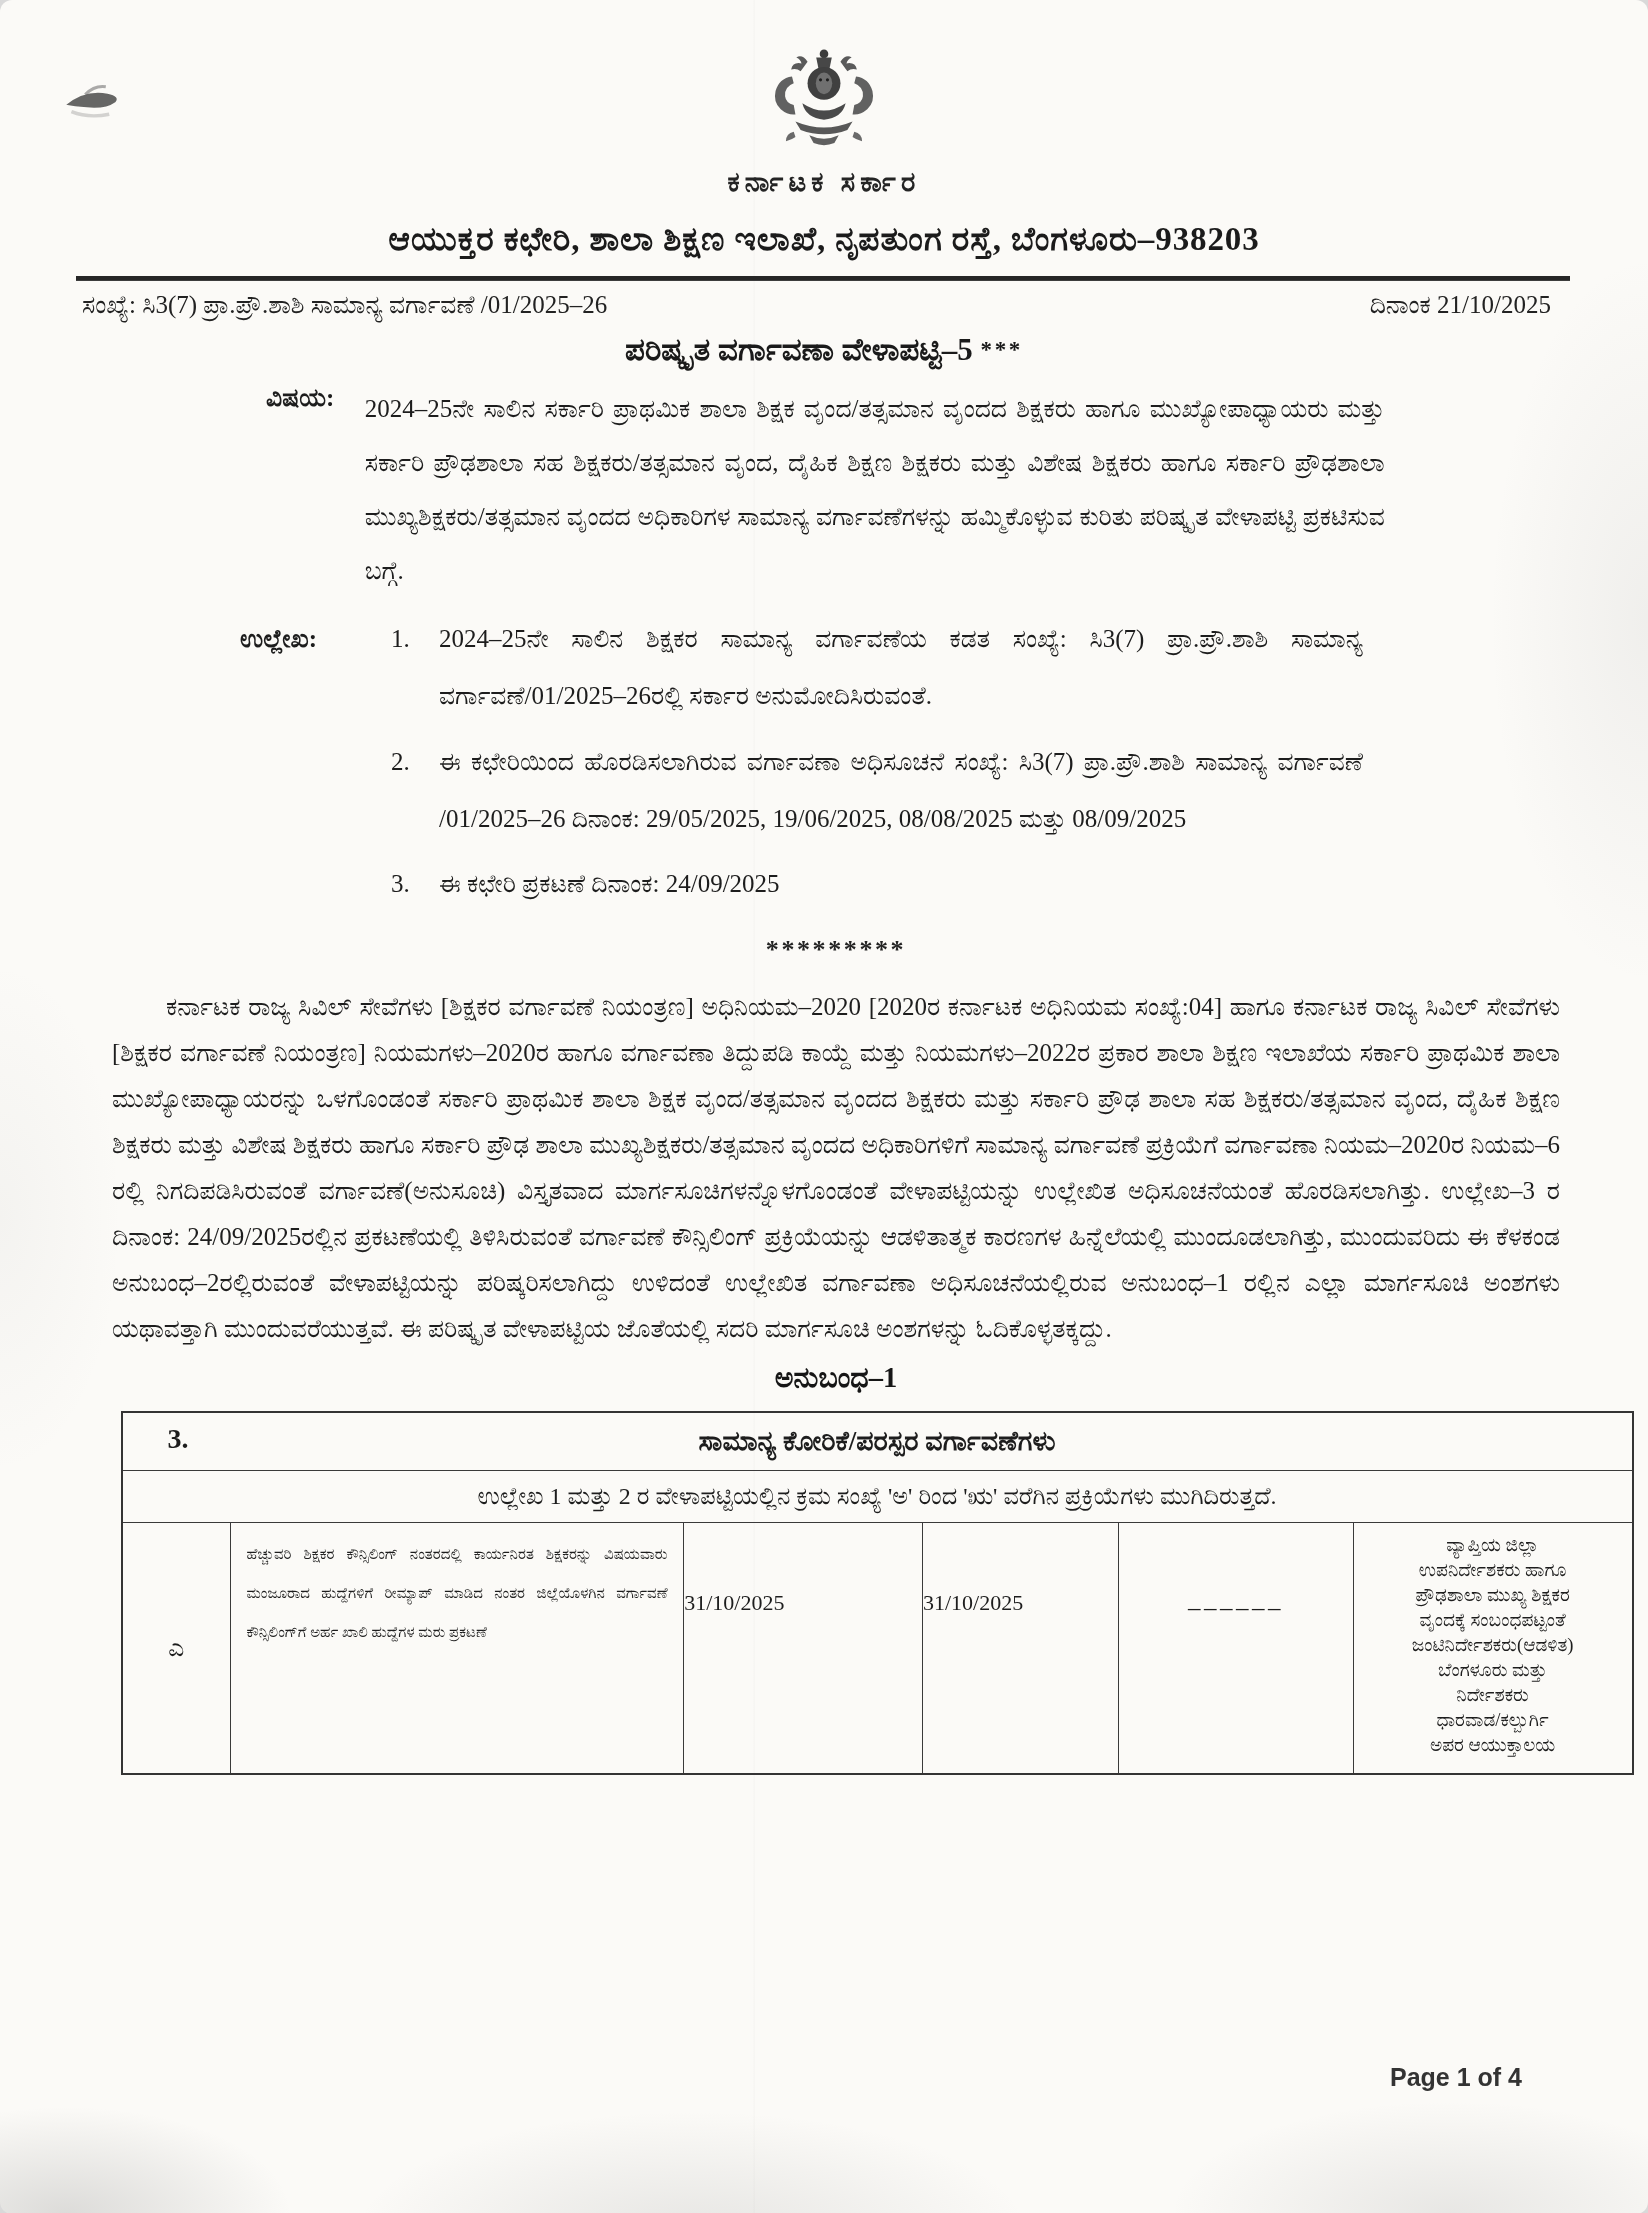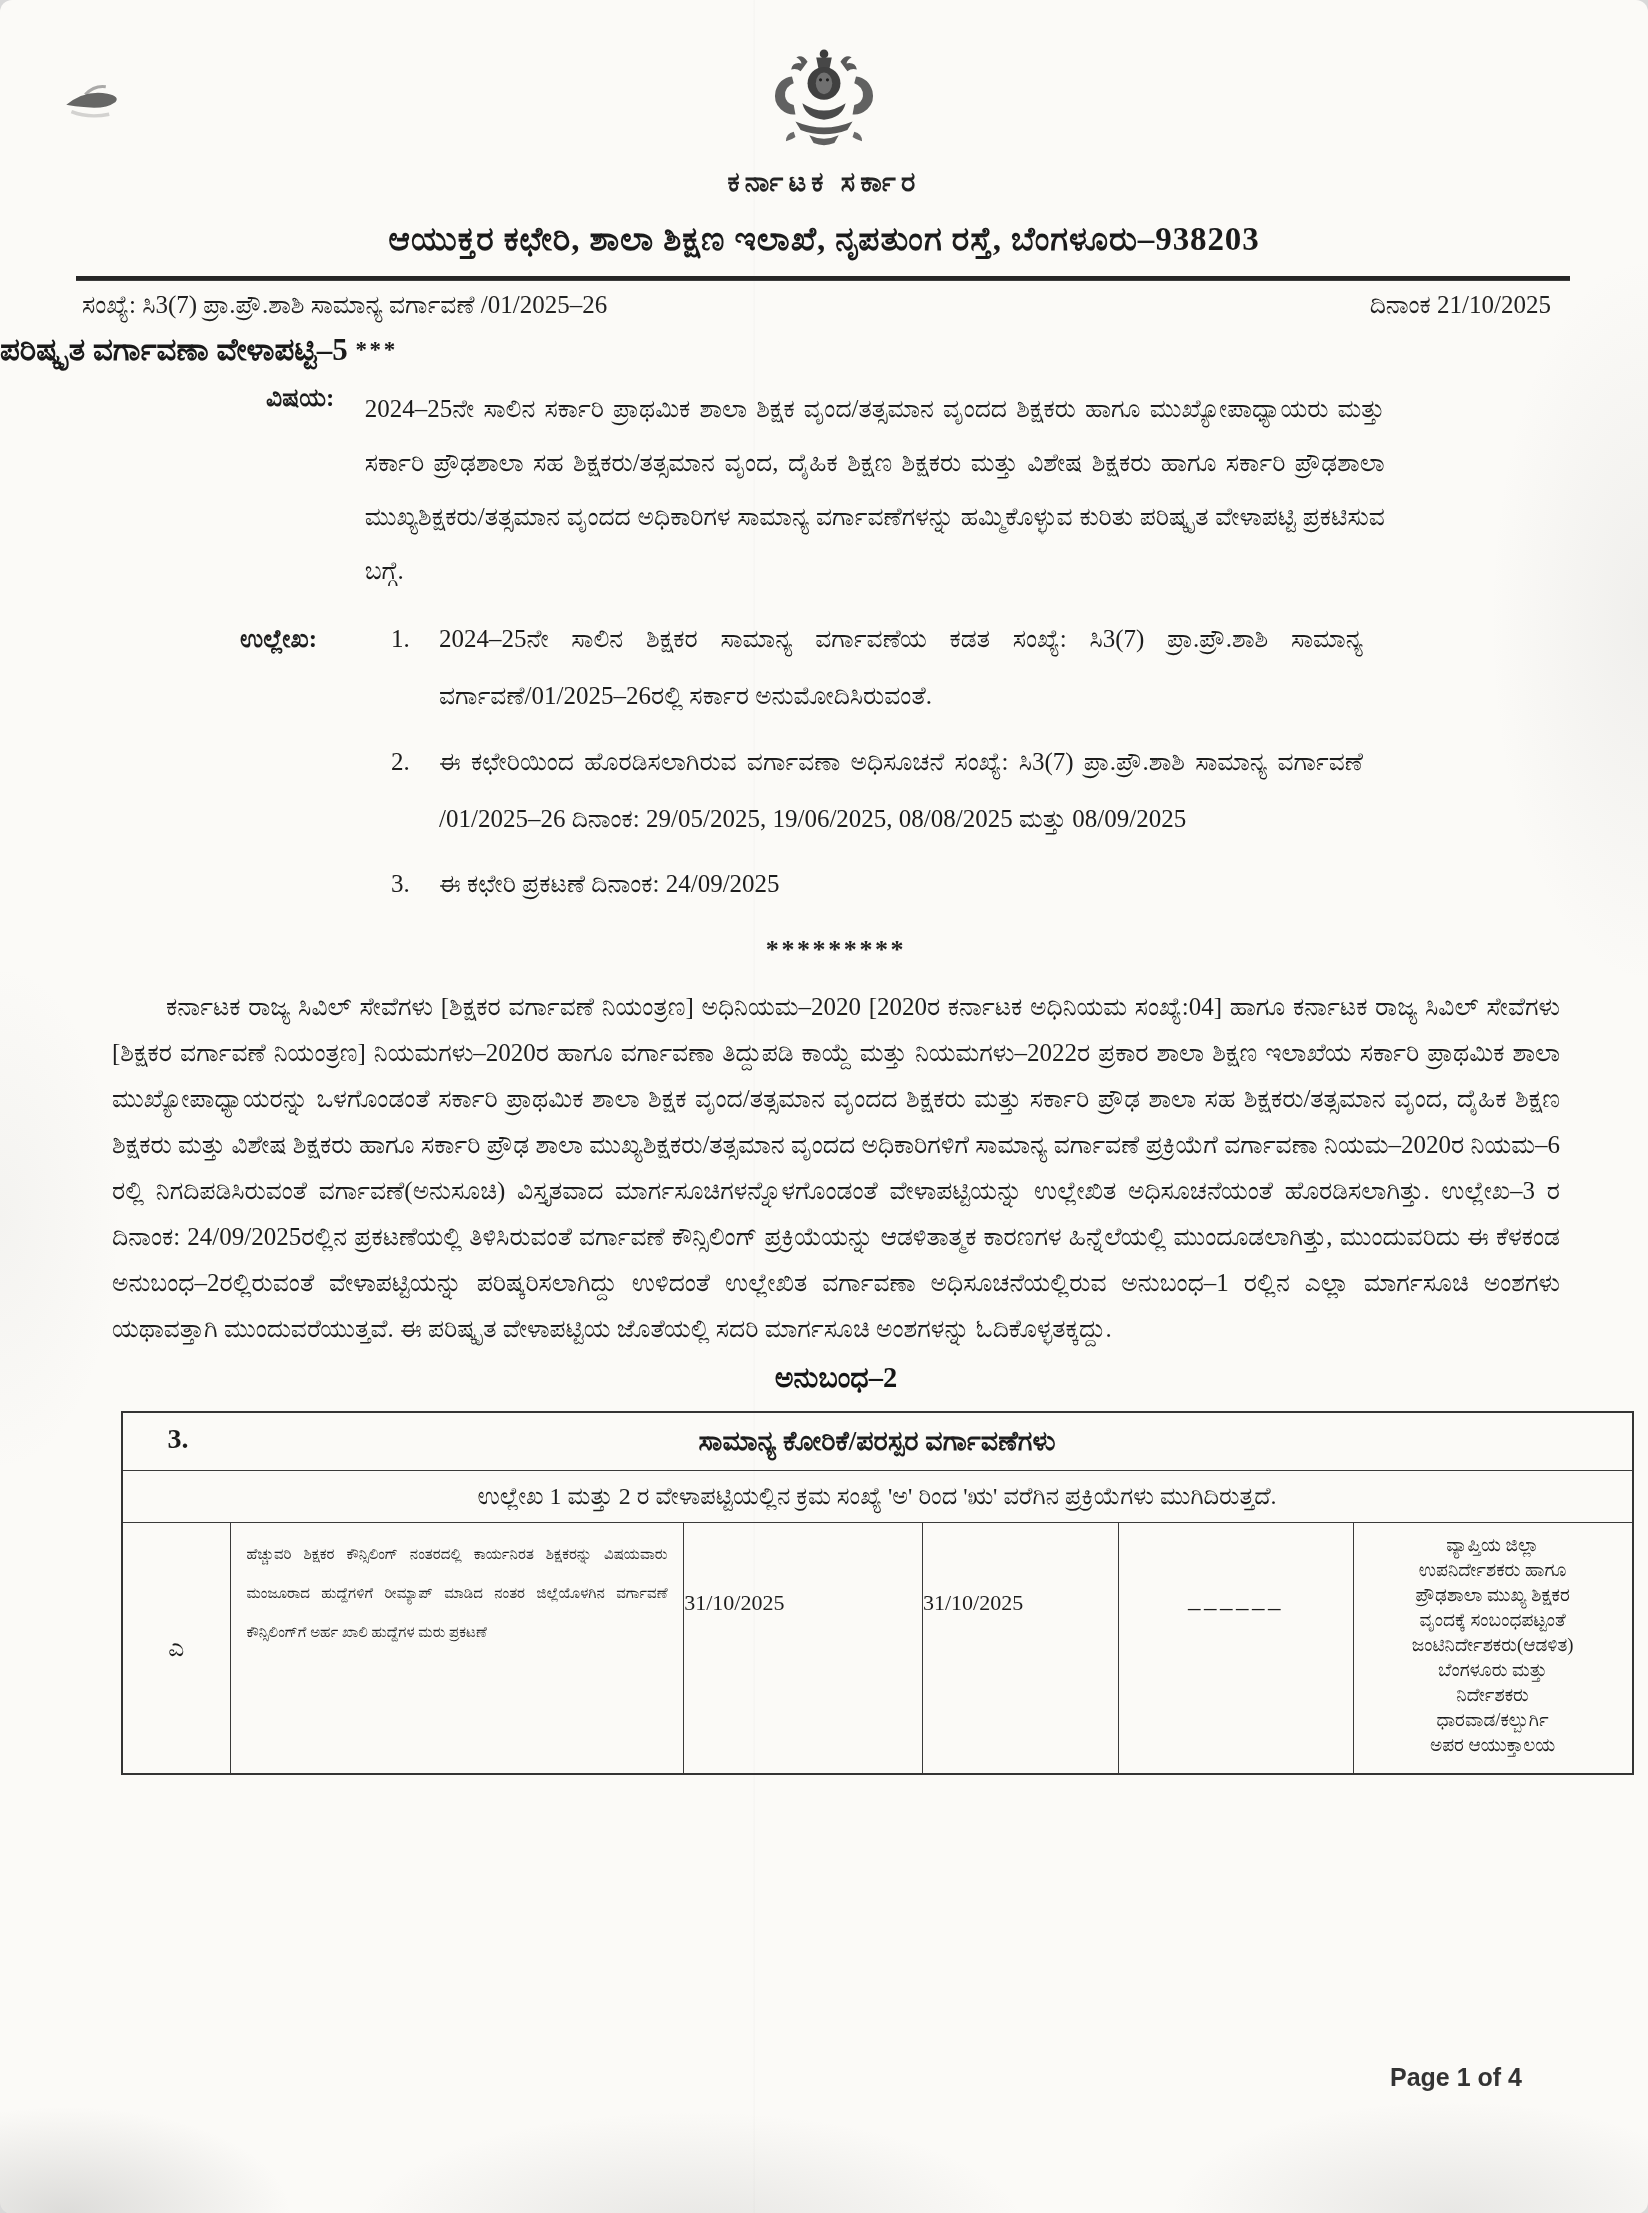--- a/index.html
+++ b/index.html
@@ -21,21 +21,21 @@
       #fbfaf7;
     border-radius: 12px;
   }
   
   .emblem-wrap { text-align:center; padding-top:47px; }
   .gov-title { text-align:center; font-weight:bold; font-size:27px; letter-spacing:5.2px; margin-top:7px; color:#242424; }
   .office-line { text-align:center; font-weight:bold; font-size:33px; letter-spacing:0.9px; margin-top:22.5px; color:#1b1b1b; }
   .rule-wrap { padding:0 78px 0 76px; margin-top:17.3px; }
   .rule { height:3.5px; border-top:4.3px solid #262626; border-bottom:1.7px solid #3d3d3d; }
   .refline { display:flex; justify-content:space-between; align-items:baseline; padding:10.4px 97px 0 82px; font-size:25px; color:#222; }
-  .doc-title { font-weight:bold; font-size:31px; margin-top:12px; color:#1a1a1a; }
+  .doc-title { text-align:center; font-weight:bold; font-size:31px; margin-top:12px; color:#1a1a1a; }
   .doc-title .stars { font-size:23px; vertical-align:3.5px; letter-spacing:2.6px; font-weight:bold; }
   
   .main { padding:0 88px 0 112px; }
   .subject-row { display:flex; margin-top:14px; }
   .subject-label { margin-left:154px; width:97px; flex:none; font-weight:bold; font-size:25px; padding-top:1.7px; }
   .subject-text { width:1020px; flex:none; margin-left:1.7px; font-size:25px; line-height:54px; text-align:justify; }
   .refs { margin-left:128px; margin-right:197px; margin-top:12px; }
   .ref-row { display:grid; grid-template-columns:151px 48px 1fr; font-size:25px; line-height:57px; margin-top:8.6px; }
   .ref-row .ref-label { font-weight:bold; }
   .ref-row .ref-text { text-align:justify; }
@@ -133,21 +133,21 @@
         <span></span>
         <span class="ref-num">3.</span>
         <span class="ref-text">ಈ ಕಛೇರಿ ಪ್ರಕಟಣೆ ದಿನಾಂಕ: 24/09/2025</span>
       </div>
     </div>
 
     <div class="separator">*********</div>
 
     <div class="body-par">ಕರ್ನಾಟಕ ರಾಜ್ಯ ಸಿವಿಲ್ ಸೇವೆಗಳು [ಶಿಕ್ಷಕರ ವರ್ಗಾವಣೆ ನಿಯಂತ್ರಣ] ಅಧಿನಿಯಮ–2020 [2020ರ ಕರ್ನಾಟಕ ಅಧಿನಿಯಮ ಸಂಖ್ಯೆ:04] ಹಾಗೂ ಕರ್ನಾಟಕ ರಾಜ್ಯ ಸಿವಿಲ್ ಸೇವೆಗಳು [ಶಿಕ್ಷಕರ ವರ್ಗಾವಣೆ ನಿಯಂತ್ರಣ] ನಿಯಮಗಳು–2020ರ ಹಾಗೂ ವರ್ಗಾವಣಾ ತಿದ್ದುಪಡಿ ಕಾಯ್ದೆ ಮತ್ತು ನಿಯಮಗಳು–2022ರ ಪ್ರಕಾರ ಶಾಲಾ ಶಿಕ್ಷಣ ಇಲಾಖೆಯ ಸರ್ಕಾರಿ ಪ್ರಾಥಮಿಕ ಶಾಲಾ ಮುಖ್ಯೋಪಾಧ್ಯಾಯರನ್ನು ಒಳಗೊಂಡಂತೆ ಸರ್ಕಾರಿ ಪ್ರಾಥಮಿಕ ಶಾಲಾ ಶಿಕ್ಷಕ ವೃಂದ/ತತ್ಸಮಾನ ವೃಂದದ ಶಿಕ್ಷಕರು ಮತ್ತು ಸರ್ಕಾರಿ ಪ್ರೌಢ ಶಾಲಾ ಸಹ ಶಿಕ್ಷಕರು/ತತ್ಸಮಾನ ವೃಂದ, ದೈಹಿಕ ಶಿಕ್ಷಣ ಶಿಕ್ಷಕರು ಮತ್ತು ವಿಶೇಷ ಶಿಕ್ಷಕರು ಹಾಗೂ ಸರ್ಕಾರಿ ಪ್ರೌಢ ಶಾಲಾ ಮುಖ್ಯಶಿಕ್ಷಕರು/ತತ್ಸಮಾನ ವೃಂದದ ಅಧಿಕಾರಿಗಳಿಗೆ ಸಾಮಾನ್ಯ ವರ್ಗಾವಣೆ ಪ್ರಕ್ರಿಯೆಗೆ ವರ್ಗಾವಣಾ ನಿಯಮ–2020ರ ನಿಯಮ–6 ರಲ್ಲಿ ನಿಗದಿಪಡಿಸಿರುವಂತೆ ವರ್ಗಾವಣೆ(ಅನುಸೂಚಿ) ವಿಸ್ತೃತವಾದ ಮಾರ್ಗಸೂಚಿಗಳನ್ನೊಳಗೊಂಡಂತೆ ವೇಳಾಪಟ್ಟಿಯನ್ನು ಉಲ್ಲೇಖಿತ ಅಧಿಸೂಚನೆಯಂತೆ ಹೊರಡಿಸಲಾಗಿತ್ತು. ಉಲ್ಲೇಖ–3 ರ ದಿನಾಂಕ: 24/09/2025ರಲ್ಲಿನ ಪ್ರಕಟಣೆಯಲ್ಲಿ ತಿಳಿಸಿರುವಂತೆ ವರ್ಗಾವಣೆ ಕೌನ್ಸಿಲಿಂಗ್ ಪ್ರಕ್ರಿಯೆಯನ್ನು ಆಡಳಿತಾತ್ಮಕ ಕಾರಣಗಳ ಹಿನ್ನೆಲೆಯಲ್ಲಿ ಮುಂದೂಡಲಾಗಿತ್ತು, ಮುಂದುವರಿದು ಈ ಕೆಳಕಂಡ ಅನುಬಂಧ–2ರಲ್ಲಿರುವಂತೆ ವೇಳಾಪಟ್ಟಿಯನ್ನು ಪರಿಷ್ಕರಿಸಲಾಗಿದ್ದು ಉಳಿದಂತೆ ಉಲ್ಲೇಖಿತ ವರ್ಗಾವಣಾ ಅಧಿಸೂಚನೆಯಲ್ಲಿರುವ ಅನುಬಂಧ–1 ರಲ್ಲಿನ ಎಲ್ಲಾ ಮಾರ್ಗಸೂಚಿ ಅಂಶಗಳು ಯಥಾವತ್ತಾಗಿ ಮುಂದುವರೆಯುತ್ತವೆ. ಈ ಪರಿಷ್ಕೃತ ವೇಳಾಪಟ್ಟಿಯ ಜೊತೆಯಲ್ಲಿ ಸದರಿ ಮಾರ್ಗಸೂಚಿ ಅಂಶಗಳನ್ನು ಓದಿಕೊಳ್ಳತಕ್ಕದ್ದು.</div>
 
-    <div class="annex-heading">ಅನುಬಂಧ–2</div>
+    <div class="annex-heading">ಅನುಬಂಧ–1</div>
 
     <table class="annex-table">
       <colgroup>
         <col class="col-sl">
           <col class="col-detail">
           <col class="col-prim">
         <col class="col-sec">
           <col class="col-hm">
           <col class="col-off">
       </colgroup>

